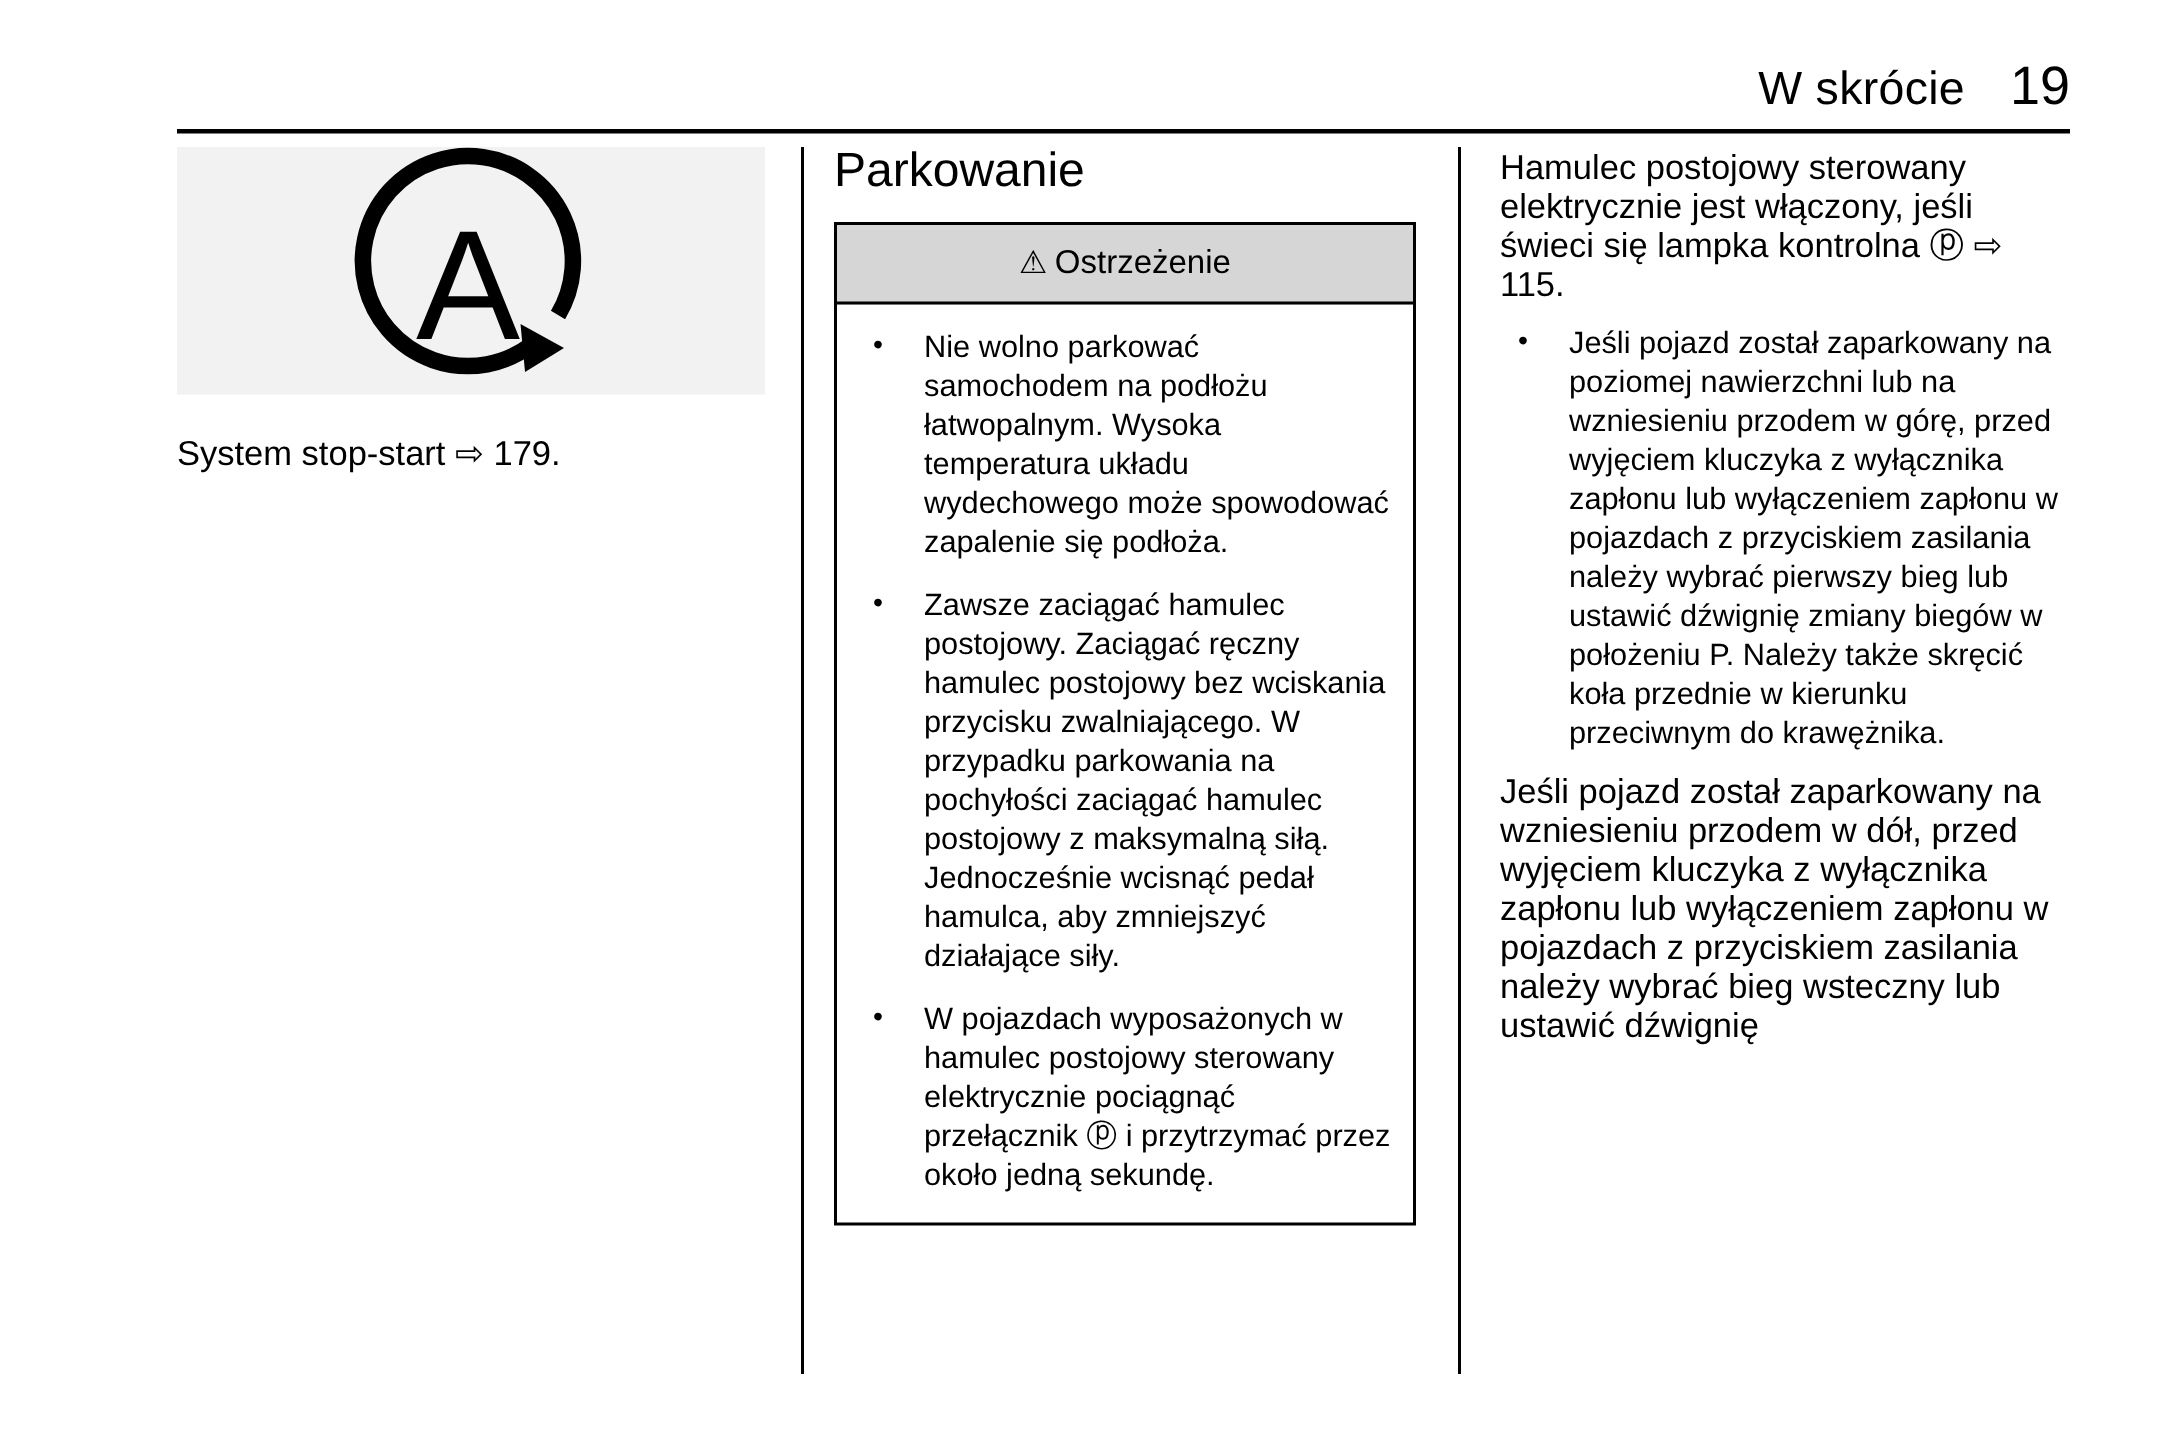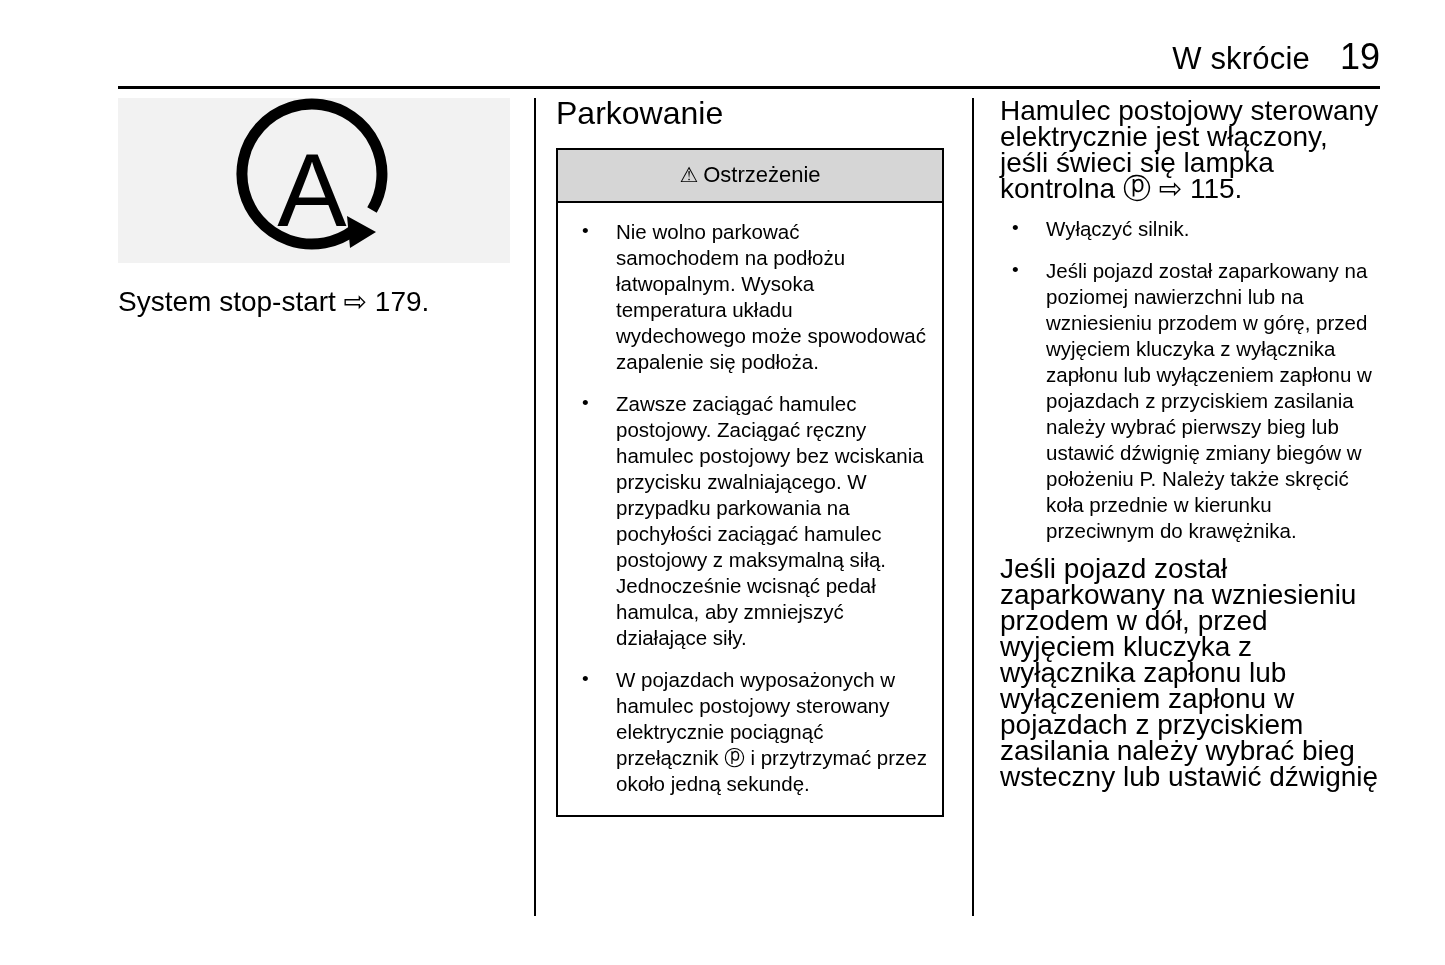--- a/index.html
+++ b/index.html
@@ -74,21 +74,21 @@
   .figure {
     width: 392px;
     height: 165px;
     background: #f2f2f2;
     position: relative;
     margin-bottom: 26px;
   }
   .figure svg { display: block; margin: 0 auto; }
 
   p.body {
-    font-size: 28px;
+    font-size: 23px;
     line-height: 26px;
     margin: 0 0 16px 0;
   }
   p.body:last-child { margin-bottom: 0; }
 
   h2.section-title {
     font-size: 32px;
     font-weight: normal;
     margin: 0 0 20px 0;
     line-height: 30px;
@@ -190,19 +190,18 @@
           <li>Zawsze zaciągać hamulec postojowy. Zaciągać ręczny hamulec postojowy bez wciskania przycisku zwalniającego. W przypadku parkowania na pochyłości zaciągać hamulec postojowy z maksymalną siłą. Jednocześnie wcisnąć pedał hamulca, aby zmniejszyć działające siły.</li>
           <li class="nobullet">W pojazdach wyposażonych w hamulec postojowy sterowany elektrycznie pociągnąć przełącznik ⓟ i przytrzymać przez około jedną sekundę.</li>
         </ul>
       </div>
     </div>
   </div>
 
   <div class="col col3">
     <p class="body">Hamulec postojowy sterowany elektrycznie jest włączony, jeśli świeci się lampka kontrolna ⓟ ⇨ 115.</p>
     <ul class="bullets">
-      <li>Wyłączyć silnik.</li>
       <li>Jeśli pojazd został zaparkowany na poziomej nawierzchni lub na wzniesieniu przodem w górę, przed wyjęciem kluczyka z wyłącznika zapłonu lub wyłączeniem zapłonu w pojazdach z przyciskiem zasilania należy wybrać pierwszy bieg lub ustawić dźwignię zmiany biegów w położeniu P. Należy także skręcić koła przednie w kierunku przeciwnym do krawężnika.</li>
     </ul>
     <p class="body" style="margin-top:12px;">Jeśli pojazd został zaparkowany na wzniesieniu przodem w dół, przed wyjęciem kluczyka z wyłącznika zapłonu lub wyłączeniem zapłonu w pojazdach z przyciskiem zasilania należy wybrać bieg wsteczny lub ustawić dźwignię</p>
   </div>
 
 </div>
 
 </body></html>

